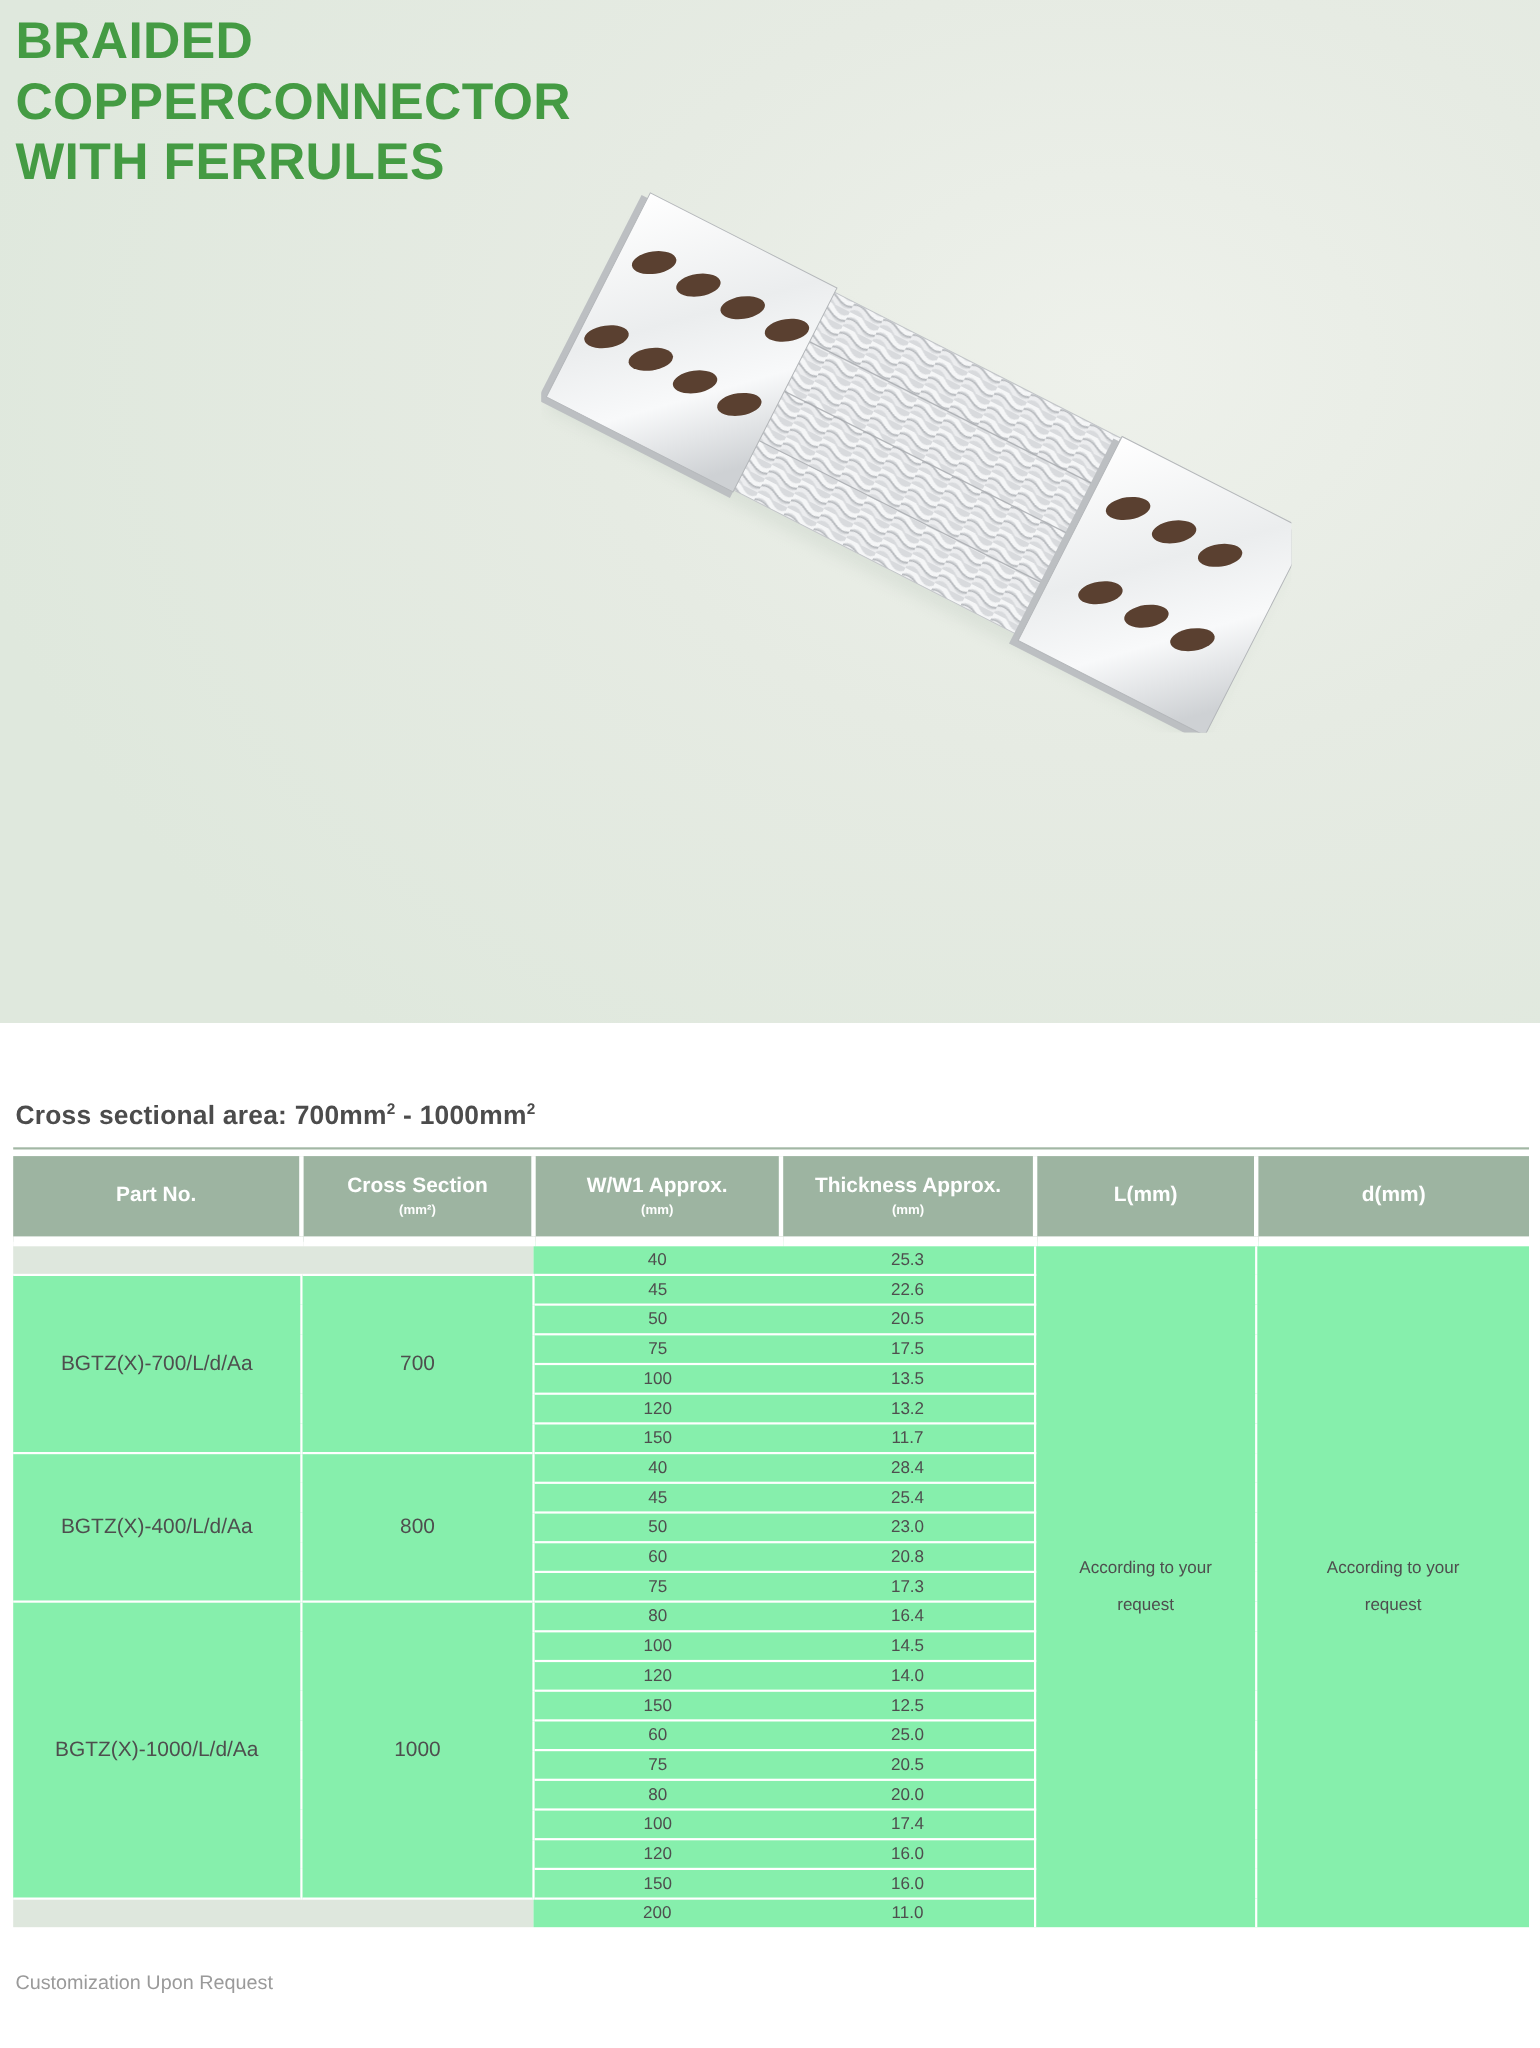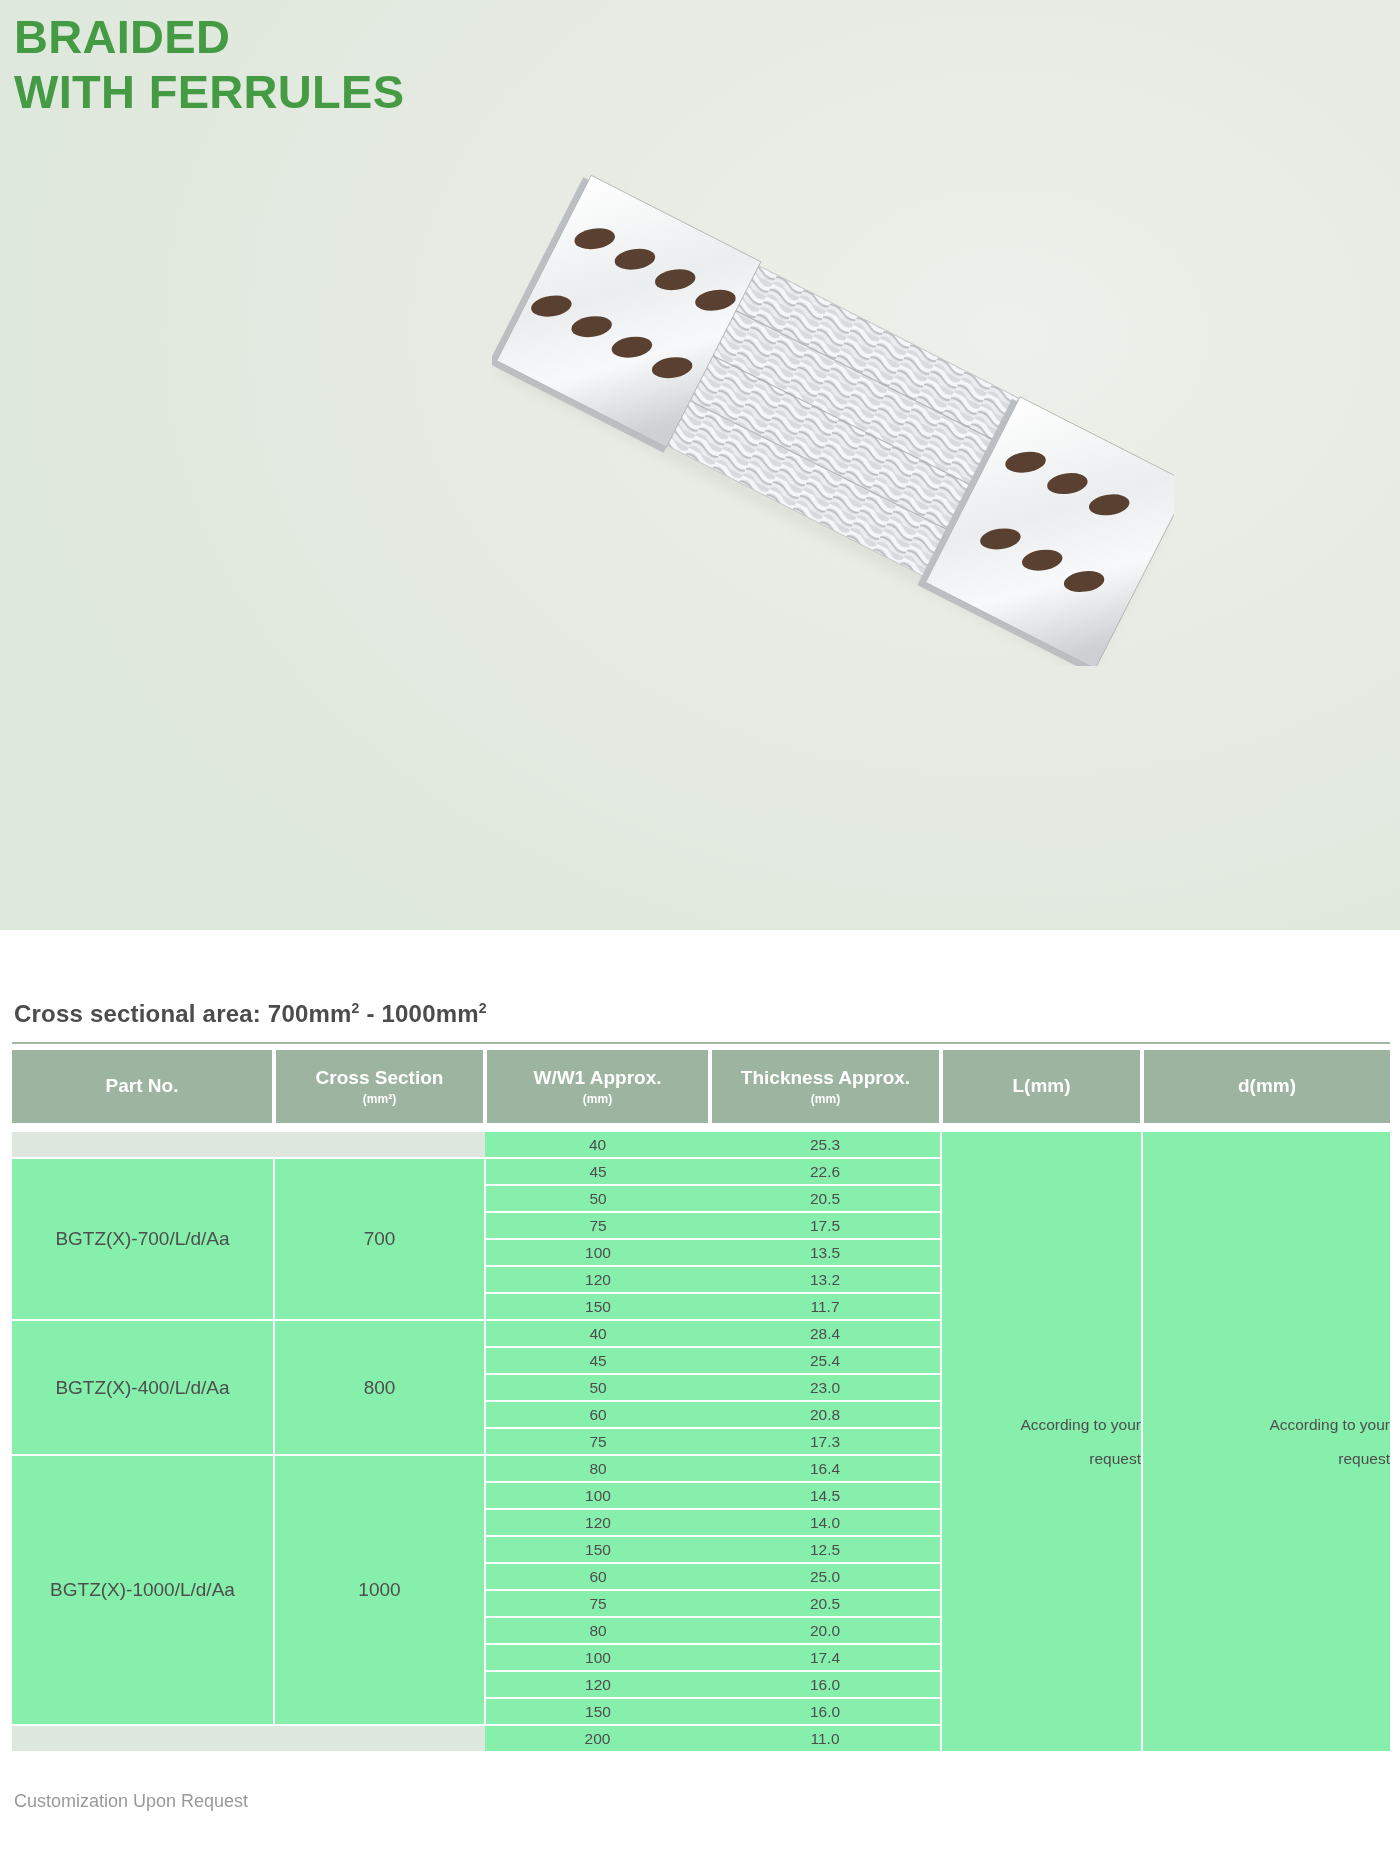--- a/index.html
+++ b/index.html
@@ -33,33 +33,34 @@
                   vertical-align:middle; height:25px; padding:0;}
   .spec tbody .c-part, .spec tbody .c-cross {border-top:2px solid #ffffff; font-size:19px;}
   .spec tbody .c-cross {border-left:2px solid #ffffff;}
   .spec tbody .c-w, .spec tbody .c-t {border-top:2px solid #ffffff;}
   .spec tbody .c-w {border-left:2px solid #ffffff;}
   .spec tbody tr.first .c-w, .spec tbody tr.first .c-t {border-top:none;}
   .spec tbody tr.first .c-w, .spec tbody tr.last .c-w {border-left:none;}
   .spec tbody .c-l, .spec tbody .c-d {border-left:2px solid #ffffff;}
   .spec tbody .c-blank {background:#dee7dd;}
   .spec tbody .c-blank.bt {border-top:2px solid #ffffff;}
-  .note-line {line-height:1.25;text-align:right;}
+  .note-line {line-height:1.25;}
   .note-line + .note-line {margin-top:14px;}
 
   .footnote {margin:40px 0 30px 2px; color:#9a9a9a; font-size:18px;}
 </style>
 </head>
 <body>
 
 <div class="page">
 
   <div class="hero">
     <h1 class="title">
       <span>BRAIDED</span>
+      <span>COPPERCONNECTOR</span>
       <span>WITH FERRULES</span>
     </h1>
 
     <svg class="product" viewBox="0 0 770 560" aria-hidden="true">
       <defs>
         <linearGradient id="plate" x1="0" y1="0" x2="0.85" y2="1">
           <stop offset="0" stop-color="#ffffff"></stop>
           <stop offset="0.45" stop-color="#ebedee"></stop>
           <stop offset="0.72" stop-color="#f8f9fa"></stop>
           <stop offset="1" stop-color="#ced1d4"></stop>

